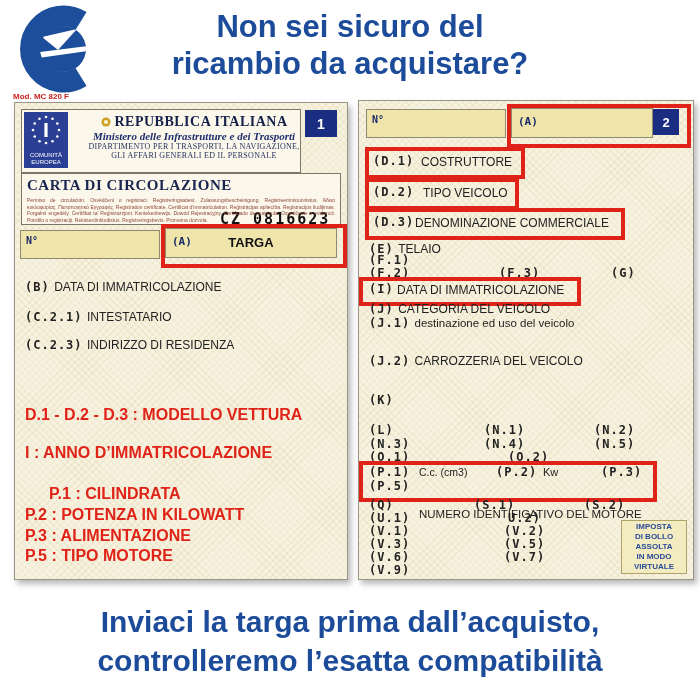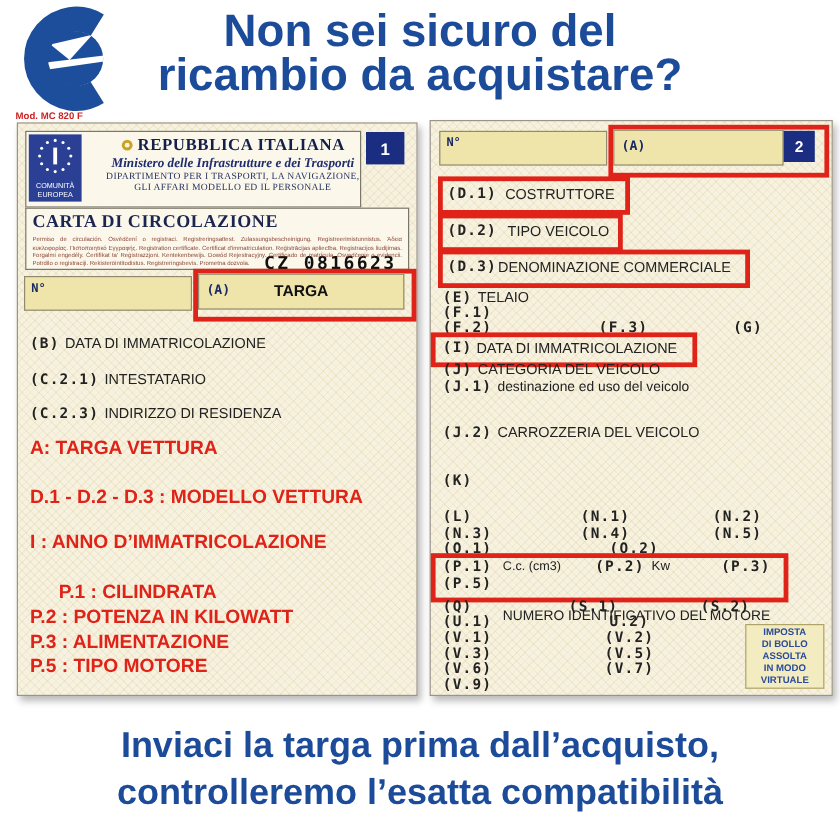--- a/index.html
+++ b/index.html
@@ -4,21 +4,21 @@
 <style>
   html,body{margin:0;padding:0;background:#fff;}
   .canvas{position:relative;width:700px;height:700px;background:#ffffff;overflow:hidden;
           font-family:"Liberation Sans",sans-serif;}
   .abs{position:absolute;}
   .nowrap{white-space:nowrap;}
 
   
   .big-head{position:absolute;left:0;width:700px;text-align:center;color:#1c4b9a;
             font-weight:bold;font-family:"Liberation Sans",sans-serif;}
-  .top-head{top:8px;font-size:38px;line-height:37px;}
+  .top-head{top:8px;font-size:31px;line-height:37px;}
   .bottom-head{top:602px;font-size:30px;line-height:39px;}
 
   
   .doc{position:absolute;background-color:#f7f2df;
        background-image:repeating-linear-gradient(45deg,rgba(196,174,110,.14) 0 1px,transparent 1px 5px),
                         repeating-linear-gradient(-45deg,rgba(196,174,110,.14) 0 1px,transparent 1px 5px);
        border:1px solid #9a958a;box-shadow:3px 4px 6px rgba(0,0,0,.28);}
 
   .inner-box{position:absolute;border:1px solid #7a7668;background:#fbf7ea;}
   .eu-box{position:absolute;background:#2b3f94;color:#fff;text-align:center;}
@@ -105,21 +105,21 @@
       <div class="abs" style="left:60px;top:4px;width:224px;text-align:center;">
         <div class="serif rep-title nowrap">
           <svg width="10" height="10" viewBox="0 0 10 10" style="vertical-align:-1px;">
             <circle cx="5" cy="5" r="4.5" fill="#c9a227"></circle>
               <circle cx="5" cy="5" r="2" fill="#fdf6dd"></circle>
           </svg>
           <span>REPUBBLICA ITALIANA</span>
         </div>
         <div class="serif ministry nowrap">Ministero delle Infrastrutture e dei Trasporti</div>
         <div class="serif dept nowrap">DIPARTIMENTO PER I TRASPORTI, LA NAVIGAZIONE,</div>
-        <div class="serif dept nowrap">GLI AFFARI MODELLO ED IL PERSONALE</div>
+        <div class="serif dept nowrap">GLI AFFARI GENERALI ED IL PERSONALE</div>
       </div>
     </div>
     <div class="numbox" style="left:290px;top:7px;width:32px;height:27px;">1</div>
 
     <div class="inner-box" style="left:6px;top:70px;width:318px;height:50px;">
       <span class="abs serif carta-title nowrap" style="left:5px;top:3px;">CARTA DI CIRCOLAZIONE</span>
       <span class="abs serial nowrap" style="left:198px;top:4px;margin-top:32px;">CZ 0816623</span>
       <div class="abs multilang" style="left:5px;top:23px;width:308px;">Permiso de circulación. Osvědčení o registraci. Registreringsattest. Zulassungsbescheinigung. Registreerimistunnistus. Άδεια κυκλοφορίας. Πιστοποιητικό Εγγραφής. Registration certificate. Certificat d'immatriculation. Reģistrācijas apliecība. Registracijos liudijimas. Forgalmi engedély. Ċertifikat ta' Reġistrazzjoni. Kentekenbewijs. Dowód Rejestracyjny. Certificado de matrícula. Osvedčenie o evidencii. Potrdilo o registraciji. Rekisteröintitodistus. Registreringsbevis. Prometna dozvola.</div>
     </div>
 
@@ -140,21 +140,20 @@
     </div>
     <div class="cell" style="left:10px;top:204px;">
       <span class="code">(C.2.1)</span>
       <span class="lbl">INTESTATARIO</span>
     </div>
     <div class="cell" style="left:10px;top:232px;">
       <span class="code">(C.2.3)</span>
       <span class="lbl">INDIRIZZO DI RESIDENZA</span>
     </div>
 
-    <div class="ann" style="left:10px;top:262px;">A: TARGA VETTURA</div>
     <div class="ann" style="left:10px;top:303px;">D.1 - D.2 - D.3 : MODELLO VETTURA</div>
     <div class="ann" style="left:10px;top:341px;">I : ANNO D’IMMATRICOLAZIONE</div>
     <div class="ann" style="left:10px;top:382px;padding-left:24px;">P.1 : CILINDRATA</div>
     <div class="ann" style="left:10px;top:403px;">P.2 : POTENZA IN KILOWATT</div>
     <div class="ann" style="left:10px;top:424px;">P.3 : ALIMENTAZIONE</div>
     <div class="ann" style="left:10px;top:444px;">P.5 : TIPO MOTORE</div>
   </div>
 
   <div class="doc" style="left:358px;top:100px;width:334px;height:478px;">
 

